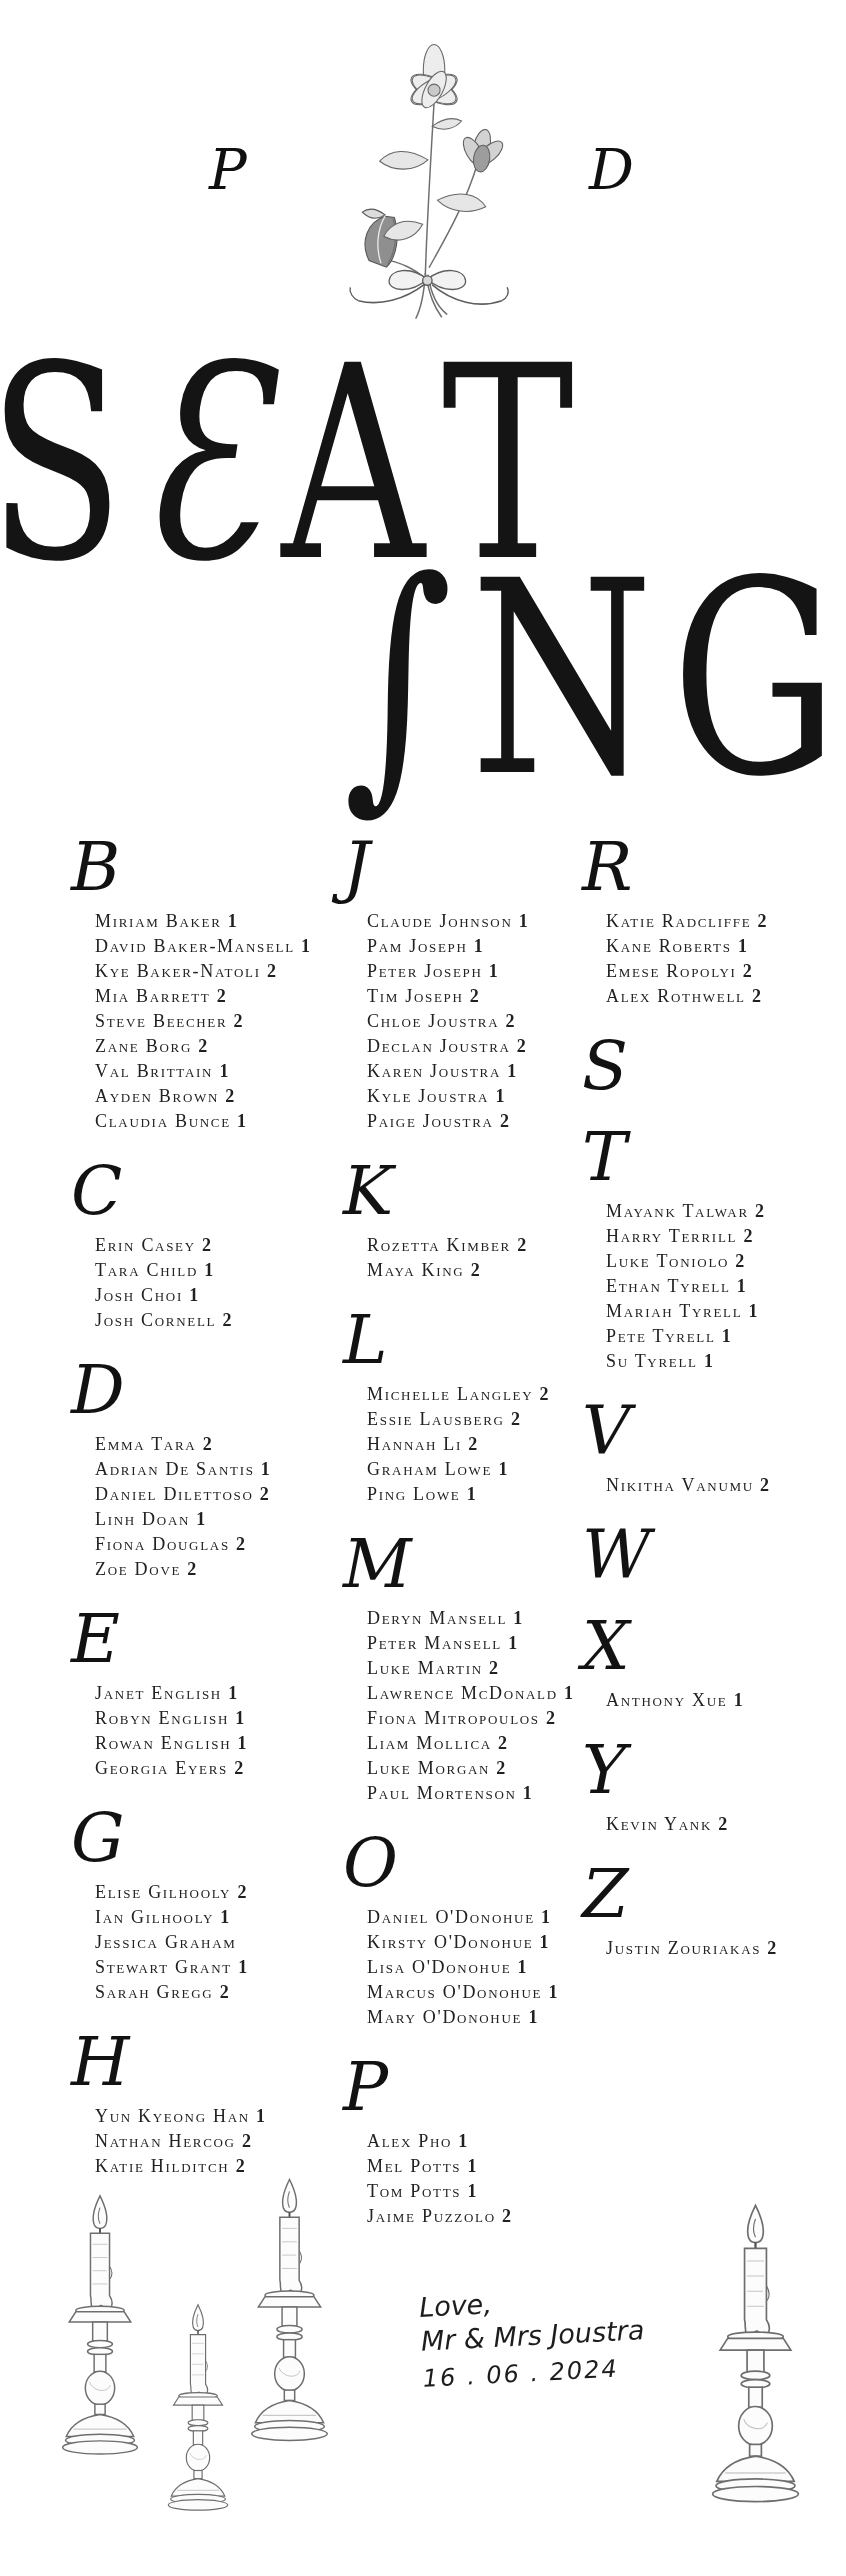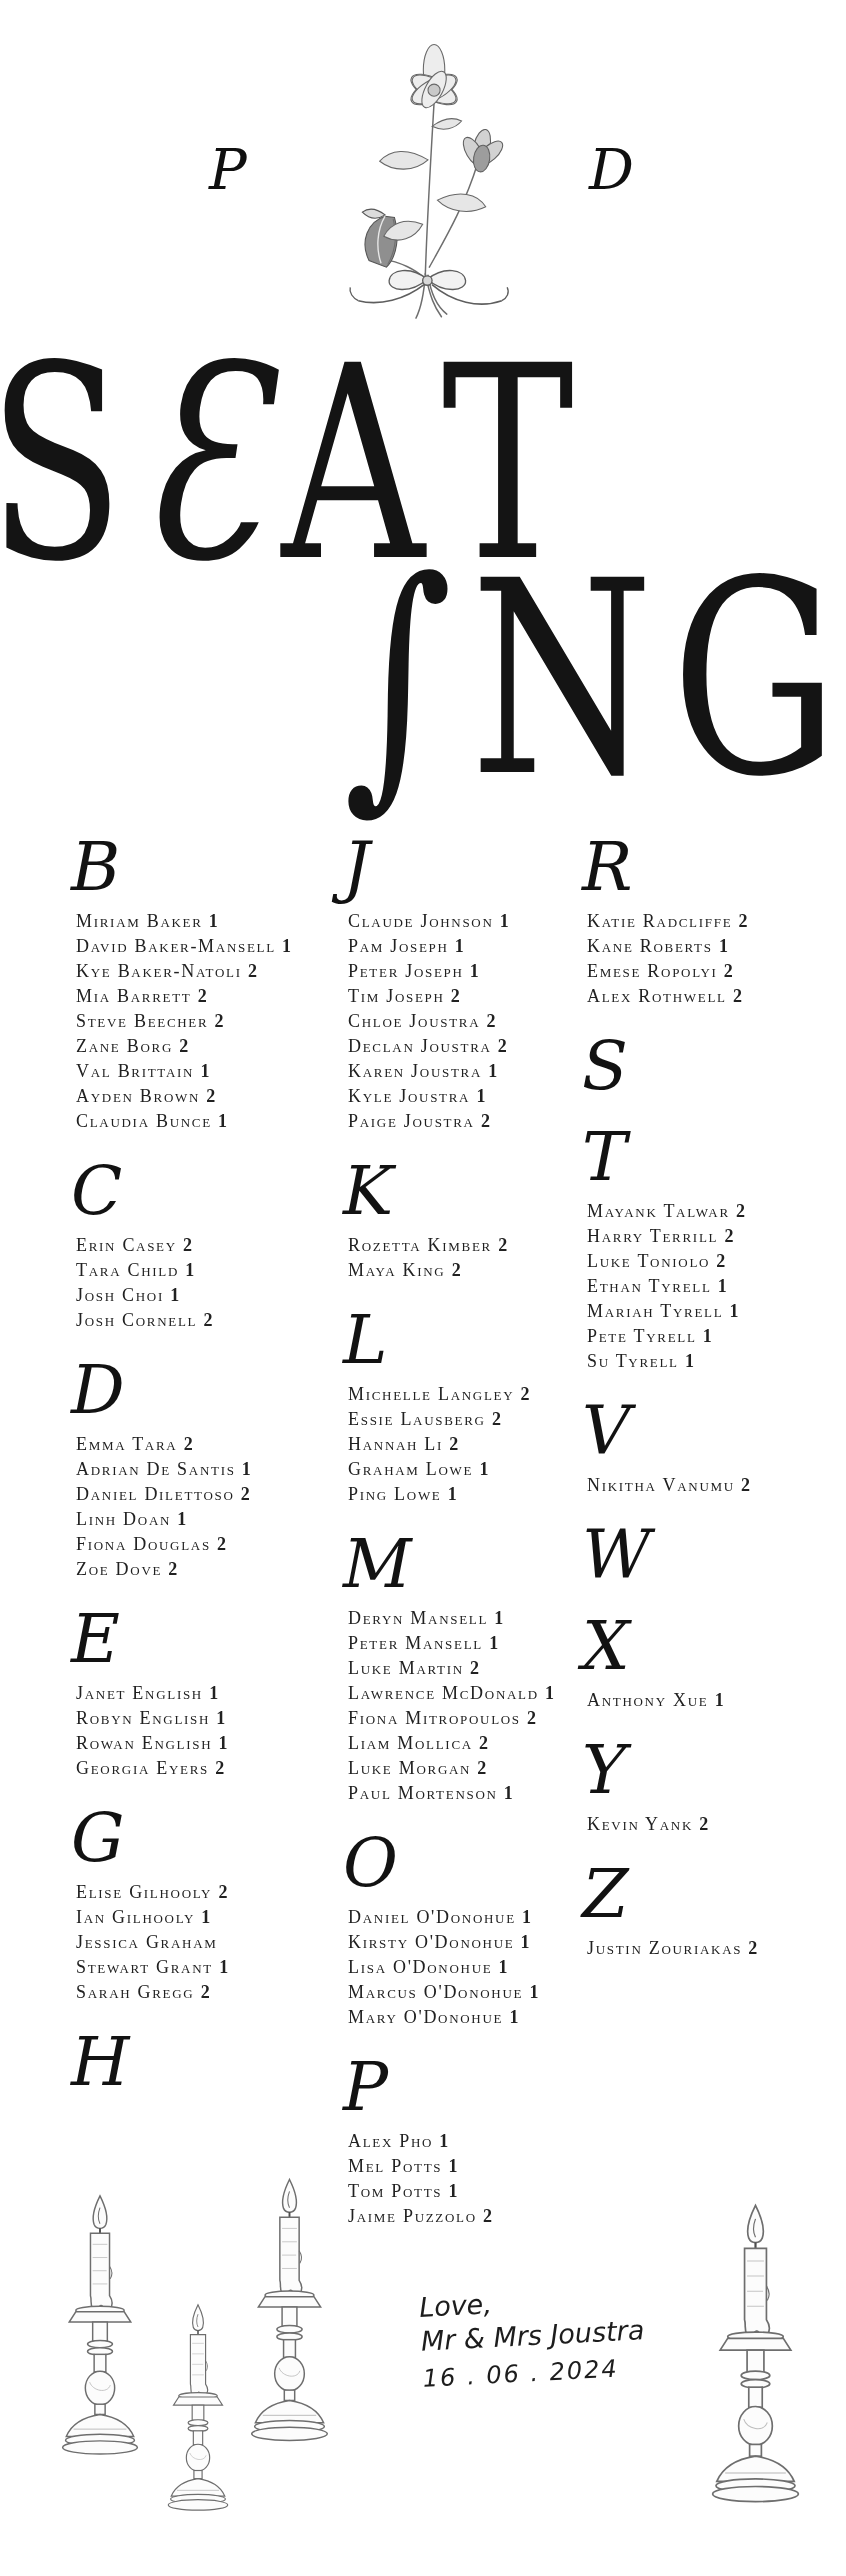--- a/index.html
+++ b/index.html
@@ -52,21 +52,21 @@
   .section { margin-bottom: 24px; }
   .section-letter {
     font-family: "DejaVu Serif", serif;
     font-style: italic;
     font-size: 67px;
     line-height: 1.0;
     height: 67px;
     margin: 0 0 8px 4px;
     color: #121212;
   }
-  .name-list { margin-left: 9px; }
+  .name-list { margin-left: 28px; }
   .guest-row {
     font-family: "Liberation Serif", serif;
     font-variant: small-caps;
     font-size: 18px;
     line-height: 25px;
     letter-spacing: 1.7px;
     color: #212121;
     white-space: nowrap;
   }
   .guest-table { font-weight: bold; font-variant: normal; letter-spacing: 0.7px; }
@@ -211,20 +211,25 @@
         <div class="name-list">
           <div class="guest-row"><span>Elise Gilhooly</span> <span class="guest-table">2</span></div>
           <div class="guest-row"><span>Ian Gilhooly</span> <span class="guest-table">1</span></div>
           <div class="guest-row"><span>Jessica Graham</span> <span class="guest-table"></span></div>
           <div class="guest-row"><span>Stewart Grant</span> <span class="guest-table">1</span></div>
           <div class="guest-row"><span>Sarah Gregg</span> <span class="guest-table">2</span></div>
         </div>
       </div>
       <div class="section">
         <div class="section-letter">H</div>
+        <div class="name-list">
+          <div class="guest-row"><span>Yun Kyeong Han</span> <span class="guest-table">1</span></div>
+          <div class="guest-row"><span>Nathan Hercog</span> <span class="guest-table">2</span></div>
+          <div class="guest-row"><span>Katie Hilditch</span> <span class="guest-table">2</span></div>
+        </div>
       </div>
     </div>
   <div class="column column-2">
       <div class="section">
         <div class="section-letter">J</div>
         <div class="name-list">
           <div class="guest-row"><span>Claude Johnson</span> <span class="guest-table">1</span></div>
           <div class="guest-row"><span>Pam Joseph</span> <span class="guest-table">1</span></div>
           <div class="guest-row"><span>Peter Joseph</span> <span class="guest-table">1</span></div>
           <div class="guest-row"><span>Tim Joseph</span> <span class="guest-table">2</span></div>

